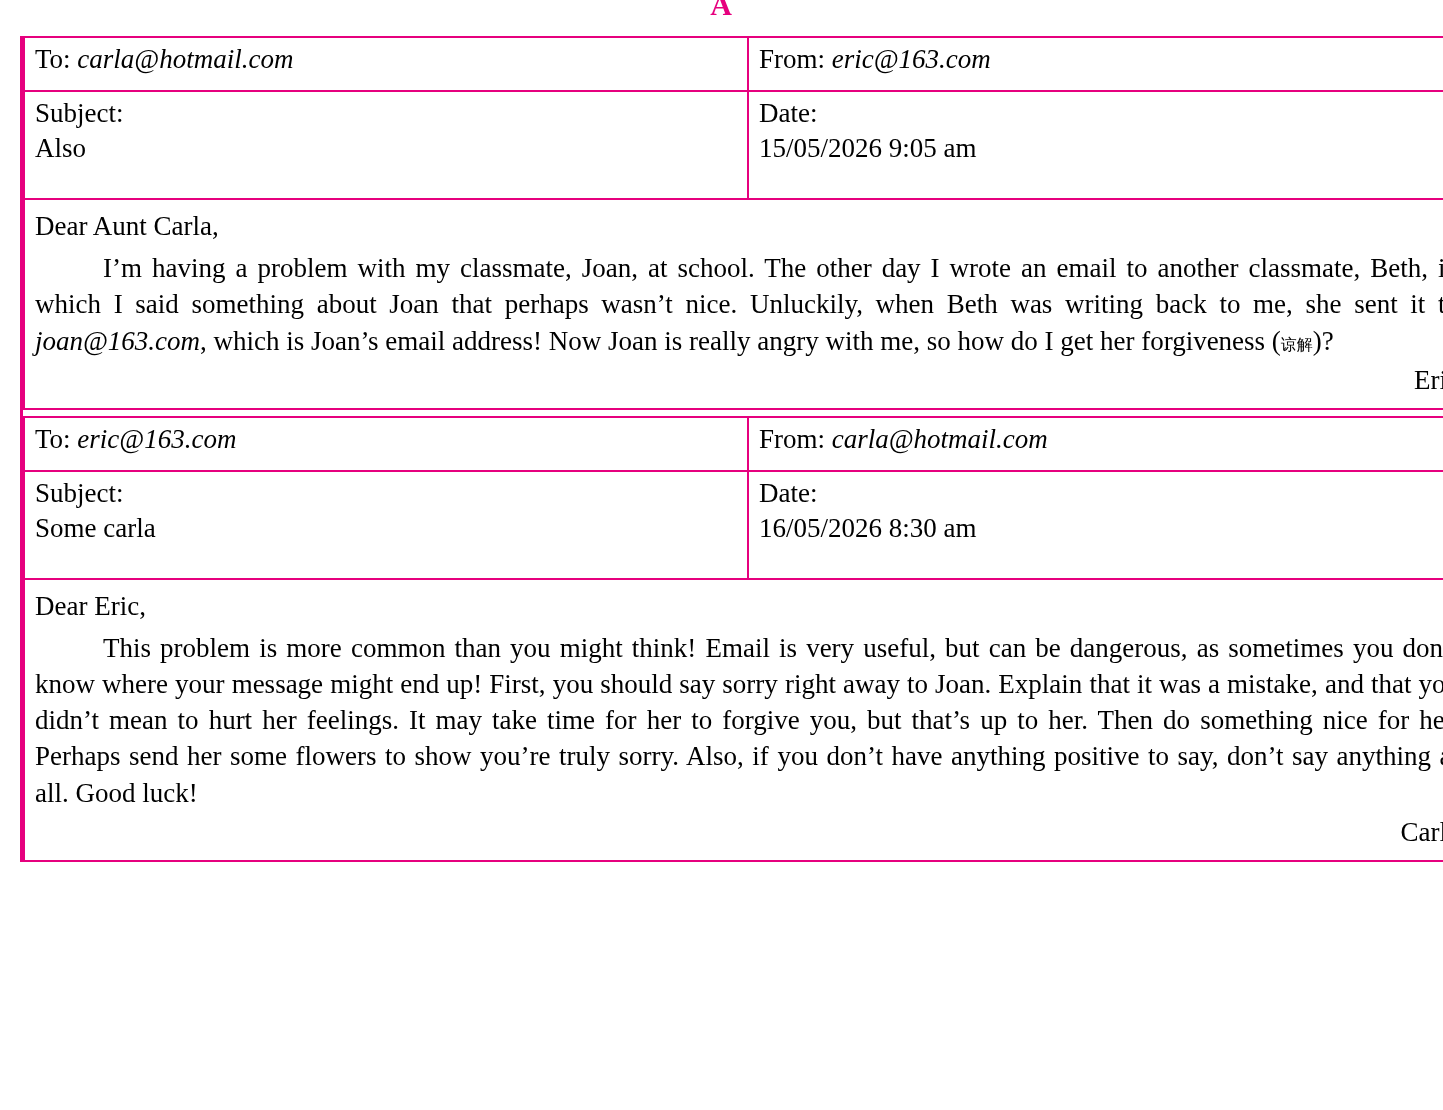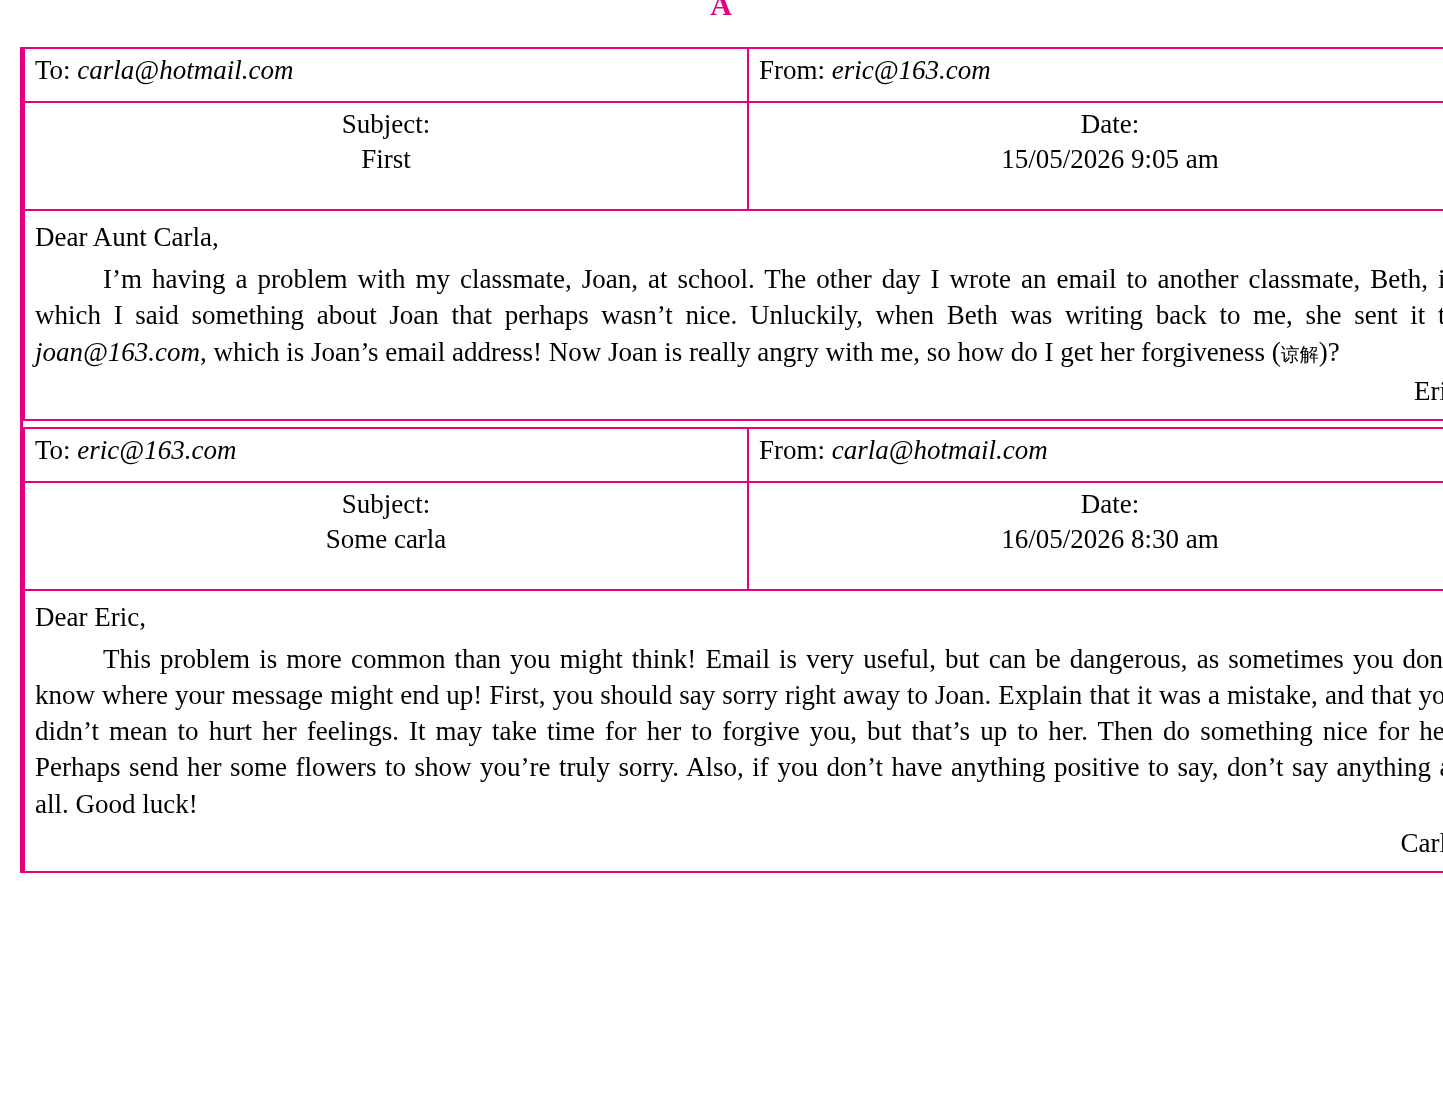--- a/index.html
+++ b/index.html
@@ -31,40 +31,38 @@
     letter-spacing: 1px;
   }
   .doc {
     position: absolute;
     top: 36px;
     left: 20px;
     width: 1407px;
     border-left: 3px solid #e6007e;
     border-right: 0px solid #e6007e;
     box-sizing: border-box;
-    margin-top: 11px;
   }
   table.email {
     width: 1404px;
     border-collapse: collapse;
     table-layout: fixed;
   }
   table.email td {
     border: 2px solid #e6007e;
     vertical-align: top;
     padding: 4px 10px 6px 10px;
     font-size: 27px;
     line-height: 1.30;
   }
   td.hdr {
     height: 42px;
   }
   td.hdr-two {
     height: 96px;
-    text-align: center;
   }
   .ital {
     font-style: italic;
   }
   .body-cell {
     border-top: 0 !important;
     border-left: 2px solid #e6007e !important;
     border-right: 2px solid #e6007e !important;
     border-bottom: 2px solid #e6007e !important;
     padding: 6px 12px 8px 10px !important;
@@ -82,21 +80,21 @@
     text-indent: 68px;
     text-justify: inter-word;
   }
   p.signature {
     margin: 4px 0 2px 0;
     font-size: 27px;
     text-align: right;
   }
   .cjk {
     font-family: Liberation Serif, serif;
-    font-size: 19px;
+    font-size: 16px;
   }
   .gap {
     height: 6px;
   }
 </style>
 </head>
 <body>
 
 <div class="page">
 
@@ -112,21 +110,21 @@
           <span class="ital">carla@hotmail.com</span>
         </td>
         <td class="hdr" style="width:702px;">
           <span>From:</span>
           <span class="ital">eric@163.com</span>
         </td>
       </tr>
       <tr>
         <td class="hdr-two">
           <div>Subject:</div>
-          <div>First</div>
+          <div>Also</div>
         </td>
         <td class="hdr-two">
           <div>Date:</div>
           <div>15/05/2026  9:05 am</div>
         </td>
       </tr>
       <tr>
         <td class="body-cell" colspan="2">
           <p class="salutation">Dear Aunt Carla,</p>
           <p class="para"><span>I’m having a problem with my classmate, Joan, at school. The other day I wrote an email to another classmate, Beth, in which I said something about Joan that perhaps wasn’t nice. Unluckily, when Beth was writing back to me, she sent it to </span><span class="ital">joan@163.com</span><span>, which is Joan’s email address! Now Joan is really angry with me, so how do I get her forgiveness (</span><span class="cjk">谅解</span><span>)?</span></p>

